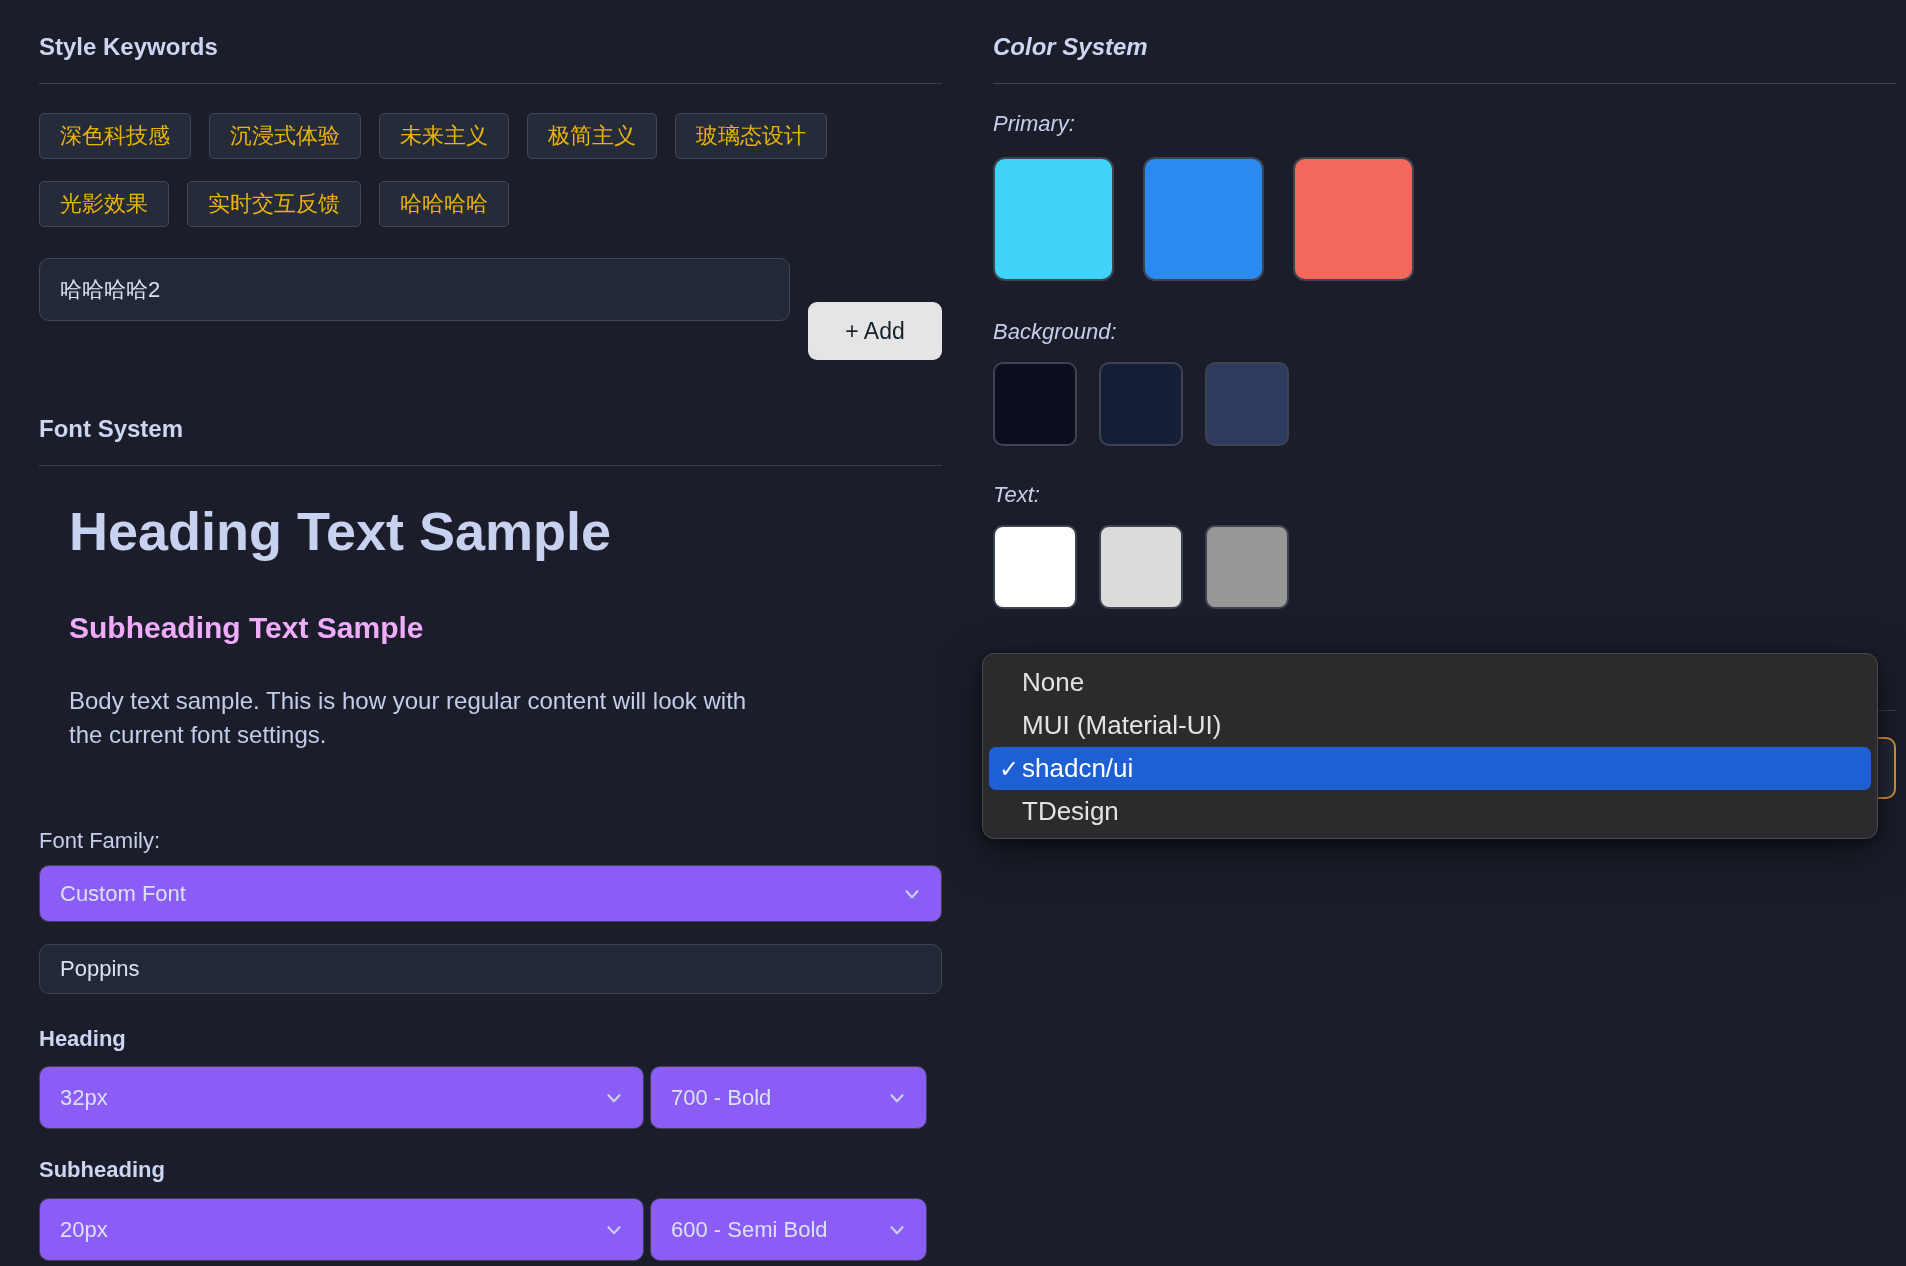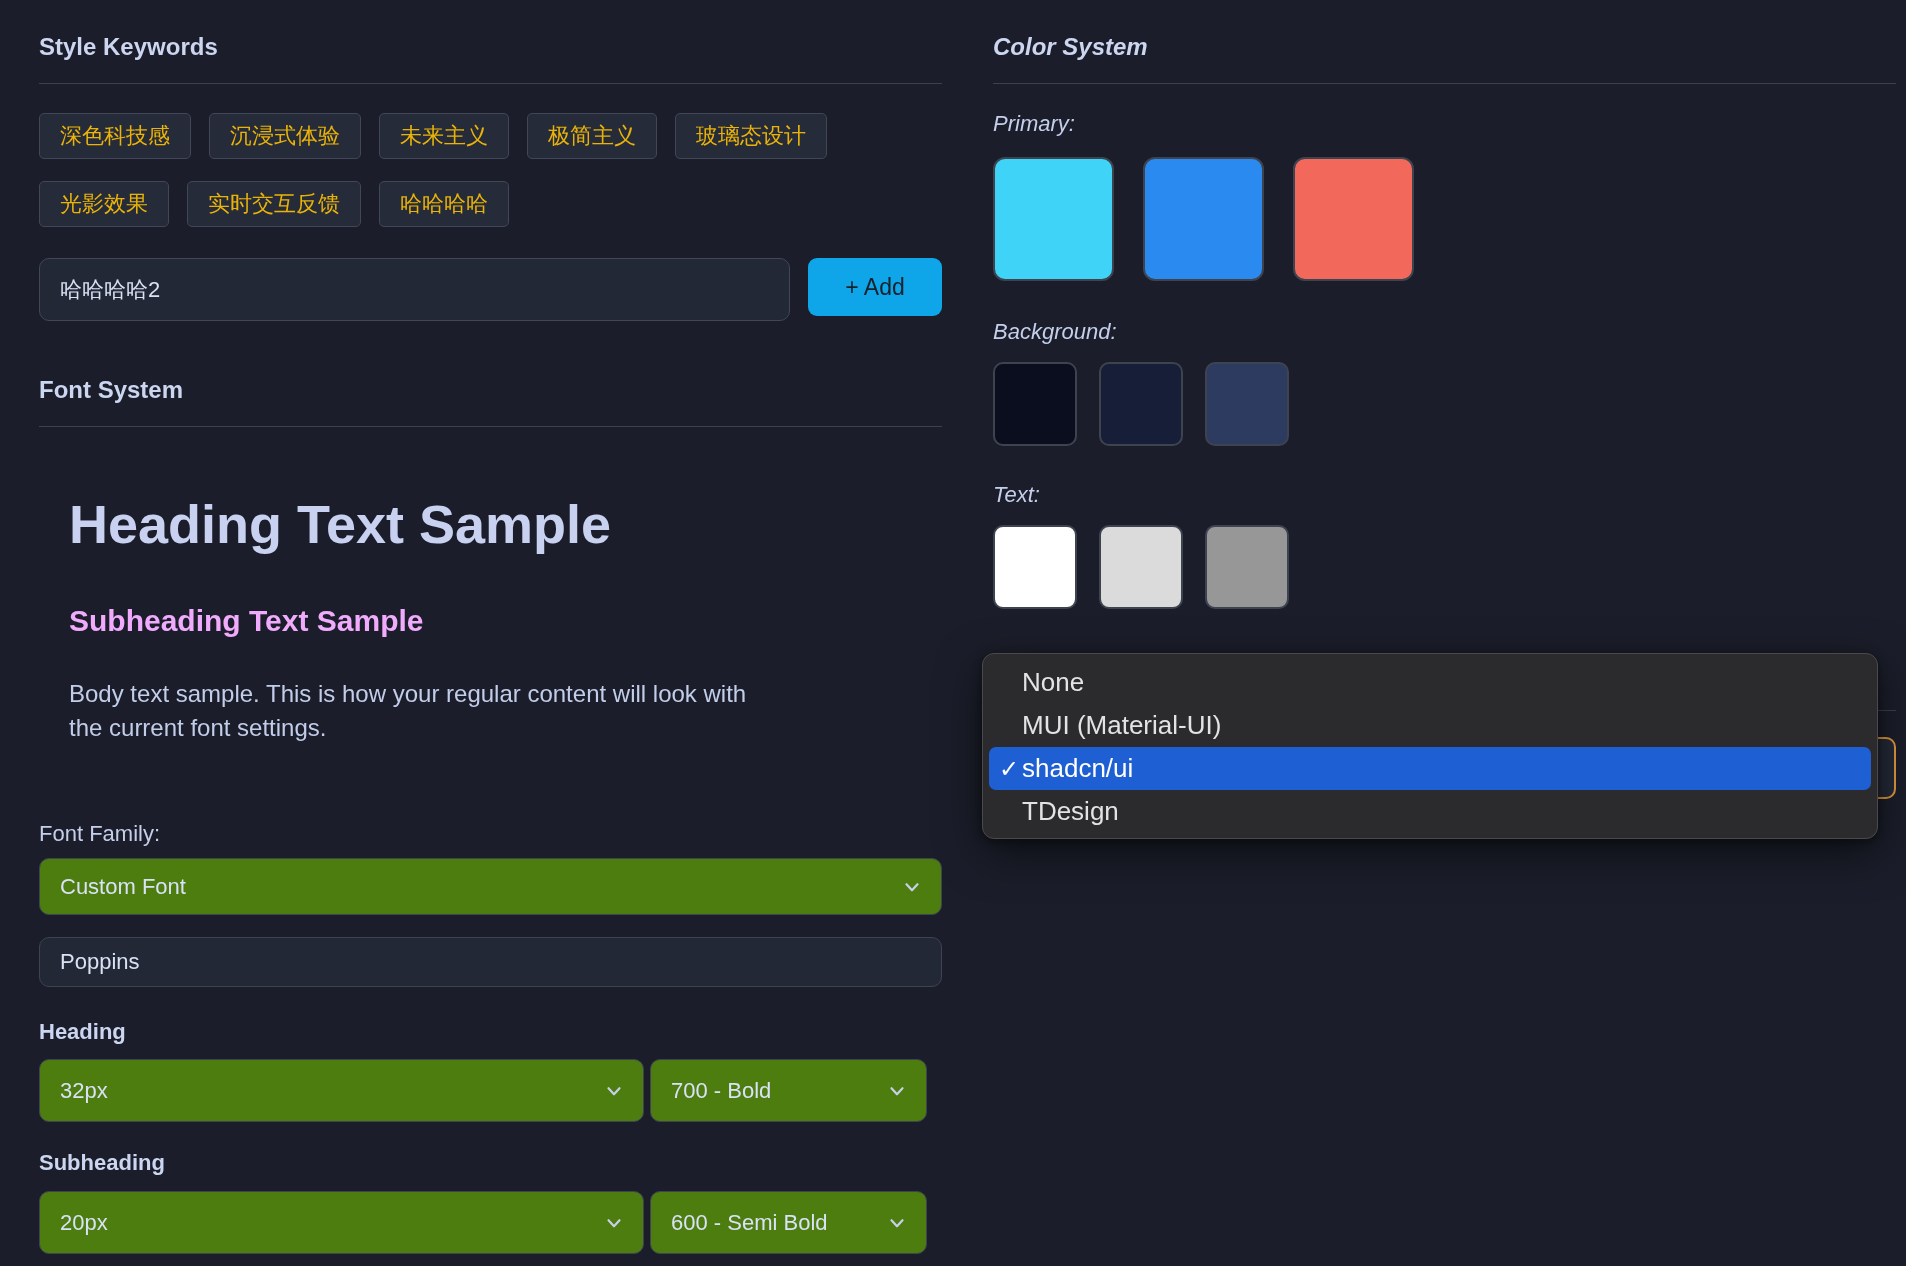--- a/index.html
+++ b/index.html
@@ -37,32 +37,32 @@
   .add-btn {
     width:134px; height:58px; border:none; border-radius:9px;
     background:#3fab88; color:#16212c; font-size:23px; font-weight:500;
     font-family:inherit; cursor:pointer;
   }
 
   .mt-section { margin-top:54px; }
 
   
   .preview { margin-left:30px; }
-  .pv-heading { margin-top:64px; font-size:54px; line-height:66px; font-weight:700; color:#c8d2f0; }
+  .pv-heading { margin-top:32px; font-size:54px; line-height:66px; font-weight:700; color:#c8d2f0; }
   .pv-sub     { margin-top:45px; font-size:30px; line-height:38px; font-weight:700; color:#f0abfc; }
   .pv-body    { margin-top:37px; font-size:24px; line-height:34px; color:#c2cde9; }
 
   .label { margin-top:76px; font-size:22px; line-height:26px; color:#c5cfeb; }
   .label.bold { font-weight:700; color:#ccd6f1; }
 
   
   .select {
     position:relative; display:flex; align-items:center;
     height:57px; padding:0 48px 0 20px;
-    background:#4d7c0f; border:1px solid #3e4352; border-radius:10px;
+    background:#8b5cf6; border:1px solid #3e4352; border-radius:10px;
     color:#dae2f6; font-size:22px; cursor:default;
   }
   .select.mt { margin-top:11px; }
   .select .chev { position:absolute; right:18px; top:50%; transform:translateY(-50%); }
   .chev svg { display:block; }
 
   .custom-font-input { margin-top:22px; width:100%; height:50px; background:#232836;
     border:1px solid #3e4352; border-radius:10px; color:#d9e1f5; font-size:22px;
     padding:0 20px; font-family:inherit; outline:none; }
 
@@ -123,21 +123,21 @@
     <button class="chip">未来主义</button>
     <button class="chip">极简主义</button>
     <button class="chip">玻璃态设计</button>
     <button class="chip">光影效果</button>
     <button class="chip">实时交互反馈</button>
     <button class="chip">哈哈哈哈</button>
   </div>
 
   <div class="add-row">
     <input class="text-input" type="text" value="哈哈哈哈2" style="">
-    <button class="add-btn" style="background-color: #0ea5e9;">+ Add</button>
+    <button class="add-btn" style="background-color: #e5e5e5; margin-top: 44px;">+ Add</button>
   </div>
 
   <h2 class="section-title mt-section">Font System</h2>
   <div class="hr"></div>
 
   <div class="preview">
     <div class="pv-heading">Heading Text Sample</div>
     <div class="pv-sub">Subheading Text Sample</div>
     <div class="pv-body">
       <div>Body text sample. This is how your regular content will look with</div>

